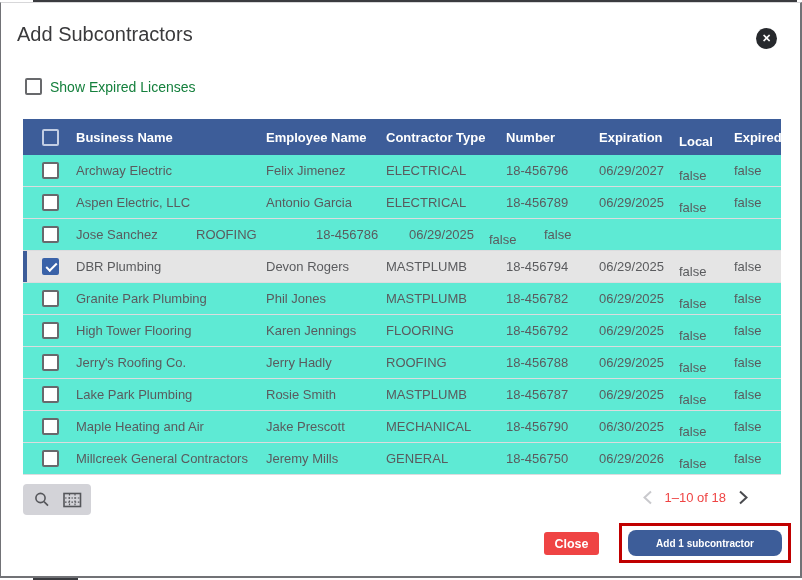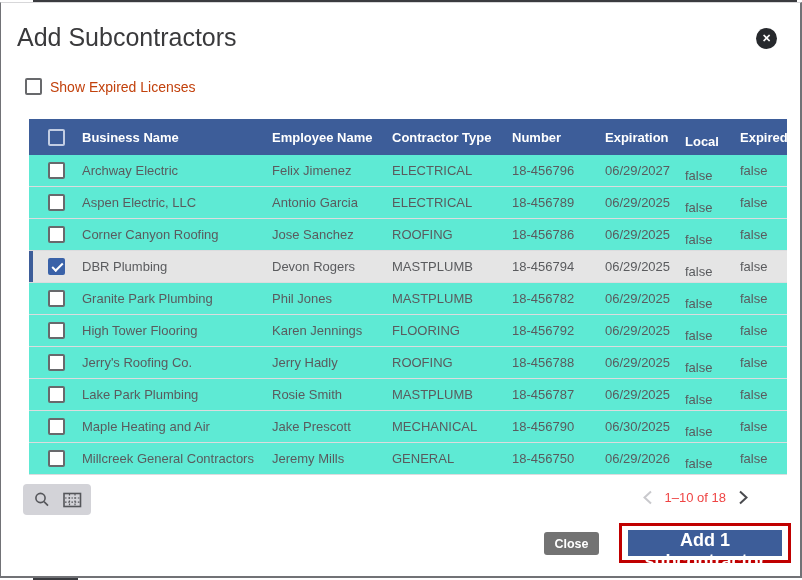--- a/index.html
+++ b/index.html
@@ -10,34 +10,34 @@
 
   
   .bg-strip-top { position: absolute; top: 0; left: 33px; right: 5px; height: 2px; background: #3a3b3f; }
   .bg-strip-bottom { position: absolute; bottom: 0; left: 33px; width: 45px; height: 3px; background: #3a3b3f; }
 
   .modal { position: absolute; left: 0; top: 2px; right: 0; bottom: 2px;
            border-left: 1px solid #717276; border-right: 2px solid #717276;
            border-bottom: 2px solid #717276; border-top: 1px solid #d7d7d9;
            background: #fff; }
 
-  .modal-title { position: absolute; left: 16px; top: 20px; font-size: 25px; color: #3a3a3c; }
+  .modal-title { position: absolute; left: 16px; top: 20px; font-size: 20px; color: #3a3a3c; }
 
   .close-btn { position: absolute; top: 25px; right: 23px; width: 21px; height: 21px;
                border-radius: 50%; background: #27292d; color: #fff; display: flex;
                align-items: center; justify-content: center; font-size: 11px; font-weight: bold;
                cursor: pointer; }
 
   .show-expired { position: absolute; left: 24px; top: 75px; display: flex; align-items: center; }
   .cb { display: inline-block; width: 17px; height: 17px; border: 2px solid #68696c;
         background: #fff; border-radius: 2px; position: relative; cursor: pointer; }
-  .show-expired .label { margin-left: 8px; font-size: 14px; color: #c2410c; }
-
-  
-  .grid { position: absolute; left: 28px; top: 116px; width: 758px; }
+  .show-expired .label { margin-left: 8px; font-size: 14px; color: #15803d; }
+
+  
+  .grid { position: absolute; left: 22px; top: 116px; width: 758px; }
   .thead { display: flex; align-items: center; height: 36px; background: #3d5d99; }
   .thead .th { color: #fff; font-weight: bold; font-size: 13px; cursor: pointer; }
   .cb-header { border-color: #c2cde3; background: transparent; }
 
   .cell { flex: none; overflow: hidden; white-space: nowrap; }
   .col-check { width: 53px; display: flex; align-items: center; padding-left: 19px; }
   .col-business { width: 190px; }
   .col-employee { width: 120px; }
   .col-type { width: 120px; }
   .col-number { width: 93px; }
@@ -62,28 +62,28 @@
   .tool-btn { display: flex; align-items: center; justify-content: center; cursor: pointer; }
 
   
   .pagination { position: absolute; top: 487px; right: 52px; display: flex;
                 align-items: center; gap: 13px; }
   .page-text { font-size: 13px; color: #ef4444; }
   .chev { display: flex; align-items: center; cursor: pointer; }
 
   
   .btn-close { position: absolute; top: 529px; left: 543px; width: 55px; height: 23px;
-               background: #737373; color: #fff; border: none; border-radius: 3px;
+               background: #ef4444; color: #fff; border: none; border-radius: 3px;
                font-family: "Liberation Sans", sans-serif; font-size: 12.5px; font-weight: bold;
                cursor: pointer; }
   .add-highlight { position: absolute; top: 520px; left: 618px; width: 172px; height: 40px;
                    border: 3px solid #c00000; background: #fff; display: flex;
                    align-items: center; justify-content: center; }
   .btn-add { width: 154px; height: 26px; background: #3d5d99; color: #fff; border: none;
-             border-radius: 0; font-family: "Liberation Sans", sans-serif; font-size: 18px;
+             border-radius: 8px; font-family: "Liberation Sans", sans-serif; font-size: 10px;
              font-weight: bold; cursor: pointer; }
 </style>
 </head>
 <body>
 
 <div class="screen">
   <div class="bg-strip-top"></div>
   <div class="bg-strip-bottom"></div>
 
   <div class="modal">
@@ -136,21 +136,20 @@
         <div class="cell col-number">18-456789</div>
         <div class="cell col-expiration">06/29/2025</div>
         <div class="cell col-local">false</div>
         <div class="cell col-expired">false</div>
       </div>
 
       <div class="trow">
         <div class="cell col-check">
           <span class="cb row-cb"></span>
         </div>
-        <div class="cell col-business">Corner Canyon Roofing</div>
         <div class="cell col-employee">Jose Sanchez</div>
         <div class="cell col-type">ROOFING</div>
         <div class="cell col-number">18-456786</div>
         <div class="cell col-expiration">06/29/2025</div>
         <div class="cell col-local">false</div>
         <div class="cell col-expired">false</div>
       </div>
 
       <div class="trow selected">
         <div class="cell col-check">

